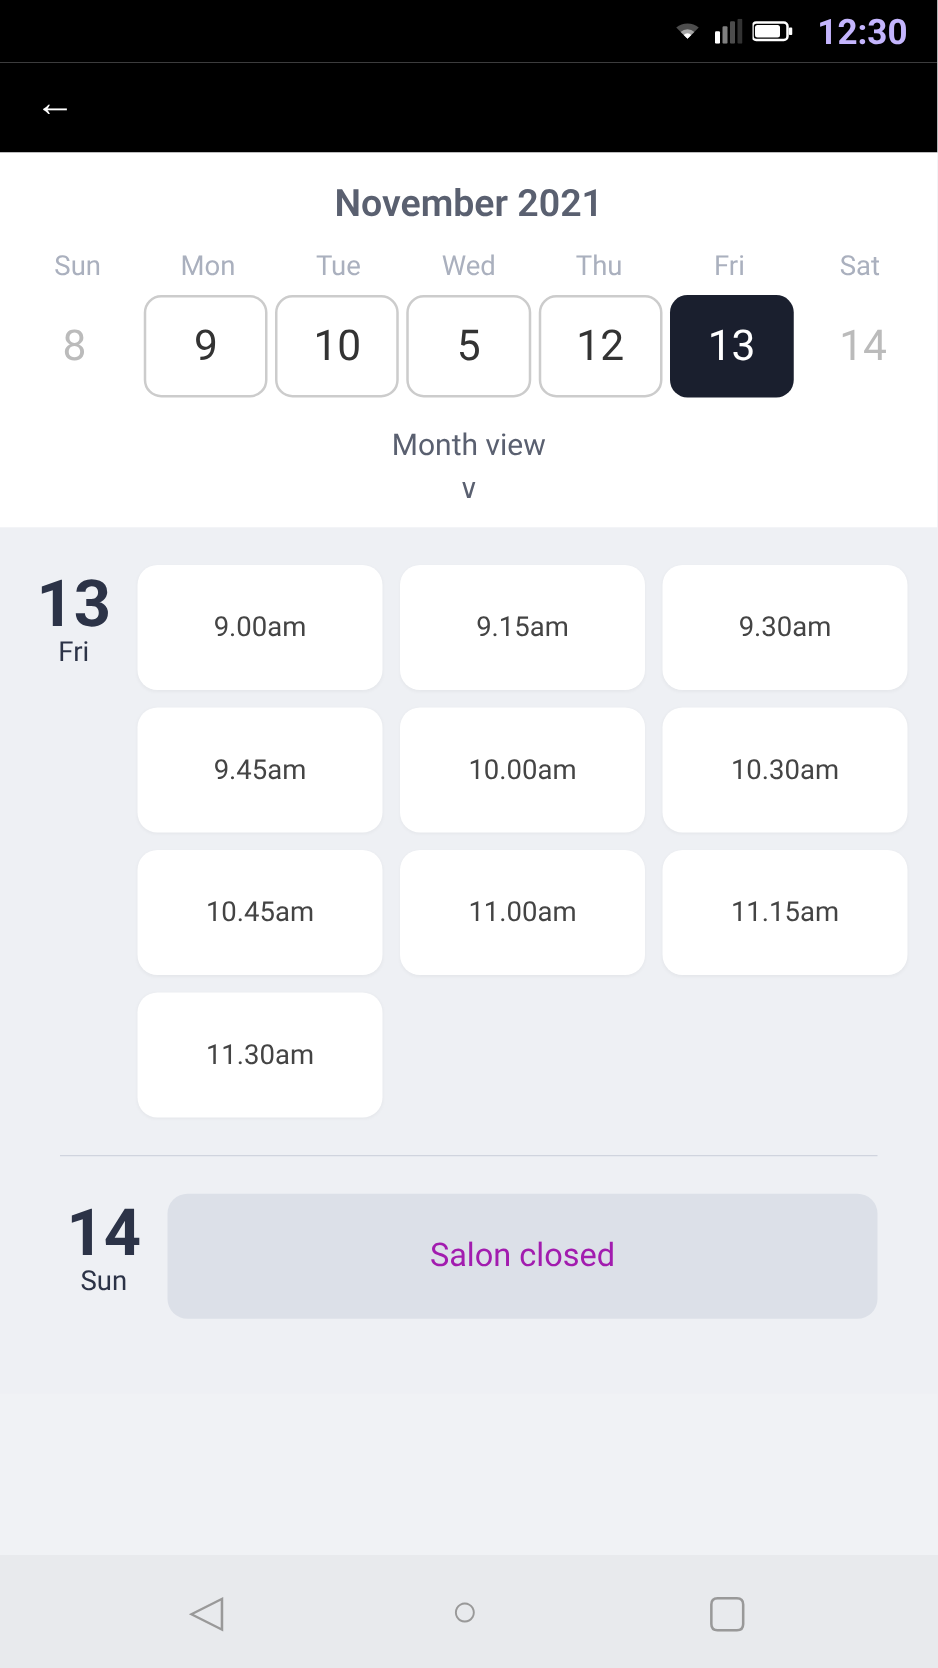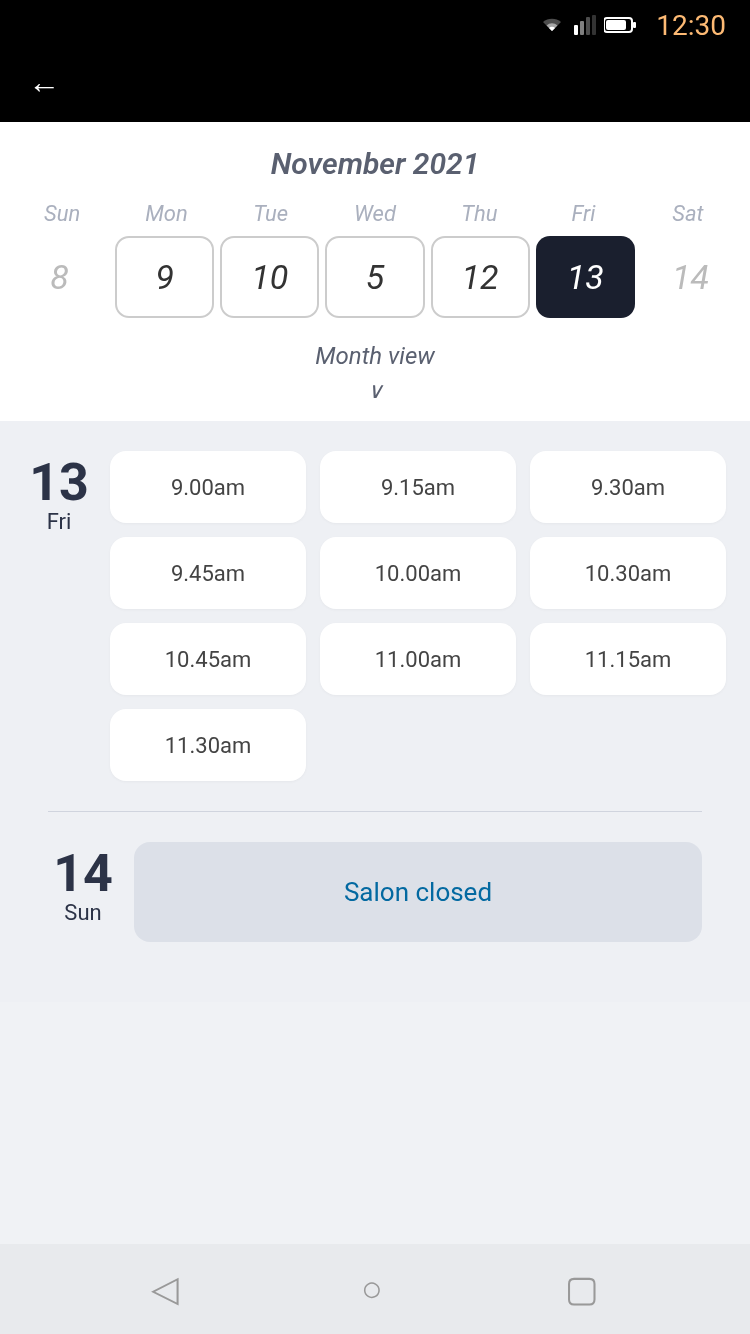--- a/index.html
+++ b/index.html
@@ -21,23 +21,23 @@
       justify-content: flex-end;
       padding: 0 24px;
       gap: 10px;
     }
     .status-bar .icons {
       display: flex;
       align-items: center;
       gap: 8px;
     }
     .status-bar .time {
-      color: #fdba74;
+      color: #c4b5fd;
       font-size: 28px;
-      font-weight: 400;
+      font-weight: 700;
       margin-left: 10px;
     }
 
     
     .header {
       background: #000;
       padding: 16px 28px 24px;
       display: flex;
       align-items: center;
       gap: 20px;
@@ -51,21 +51,20 @@
     .header-title {
       color: #fff;
       font-size: 36px;
       font-weight: 700;
     }
 
     
     .calendar-section {
       background: #fff;
       padding: 24px 0 0;
-      font-style: italic;
     }
     .month-title {
       text-align: center;
       font-size: 30px;
       font-weight: 600;
       color: #5a6070;
       margin-bottom: 20px;
     }
     .day-headers {
       display: grid;
@@ -160,21 +159,21 @@
     }
     .time-slots-grid {
       flex: 1;
       display: grid;
       grid-template-columns: repeat(3, 1fr);
       gap: 14px;
     }
     .time-slot {
       background: #fff;
       border-radius: 16px;
-      height: 72px;
+      height: 100px;
       display: flex;
       align-items: center;
       justify-content: center;
       font-size: 22px;
       color: #444;
       cursor: pointer;
       box-shadow: 0 1px 3px rgba(0,0,0,0.04);
     }
 
     
@@ -199,21 +198,21 @@
     }
     .closed-box {
       flex: 1;
       background: #dce0e8;
       border-radius: 16px;
       height: 100px;
       display: flex;
       align-items: center;
       justify-content: center;
       font-size: 26px;
-      color: #0369a1;
+      color: #a21caf;
     }
 
     
     .bottom-nav {
       position: fixed;
       bottom: 0;
       width: 750px;
       height: 90px;
       background: #e8eaed;
       display: flex;

